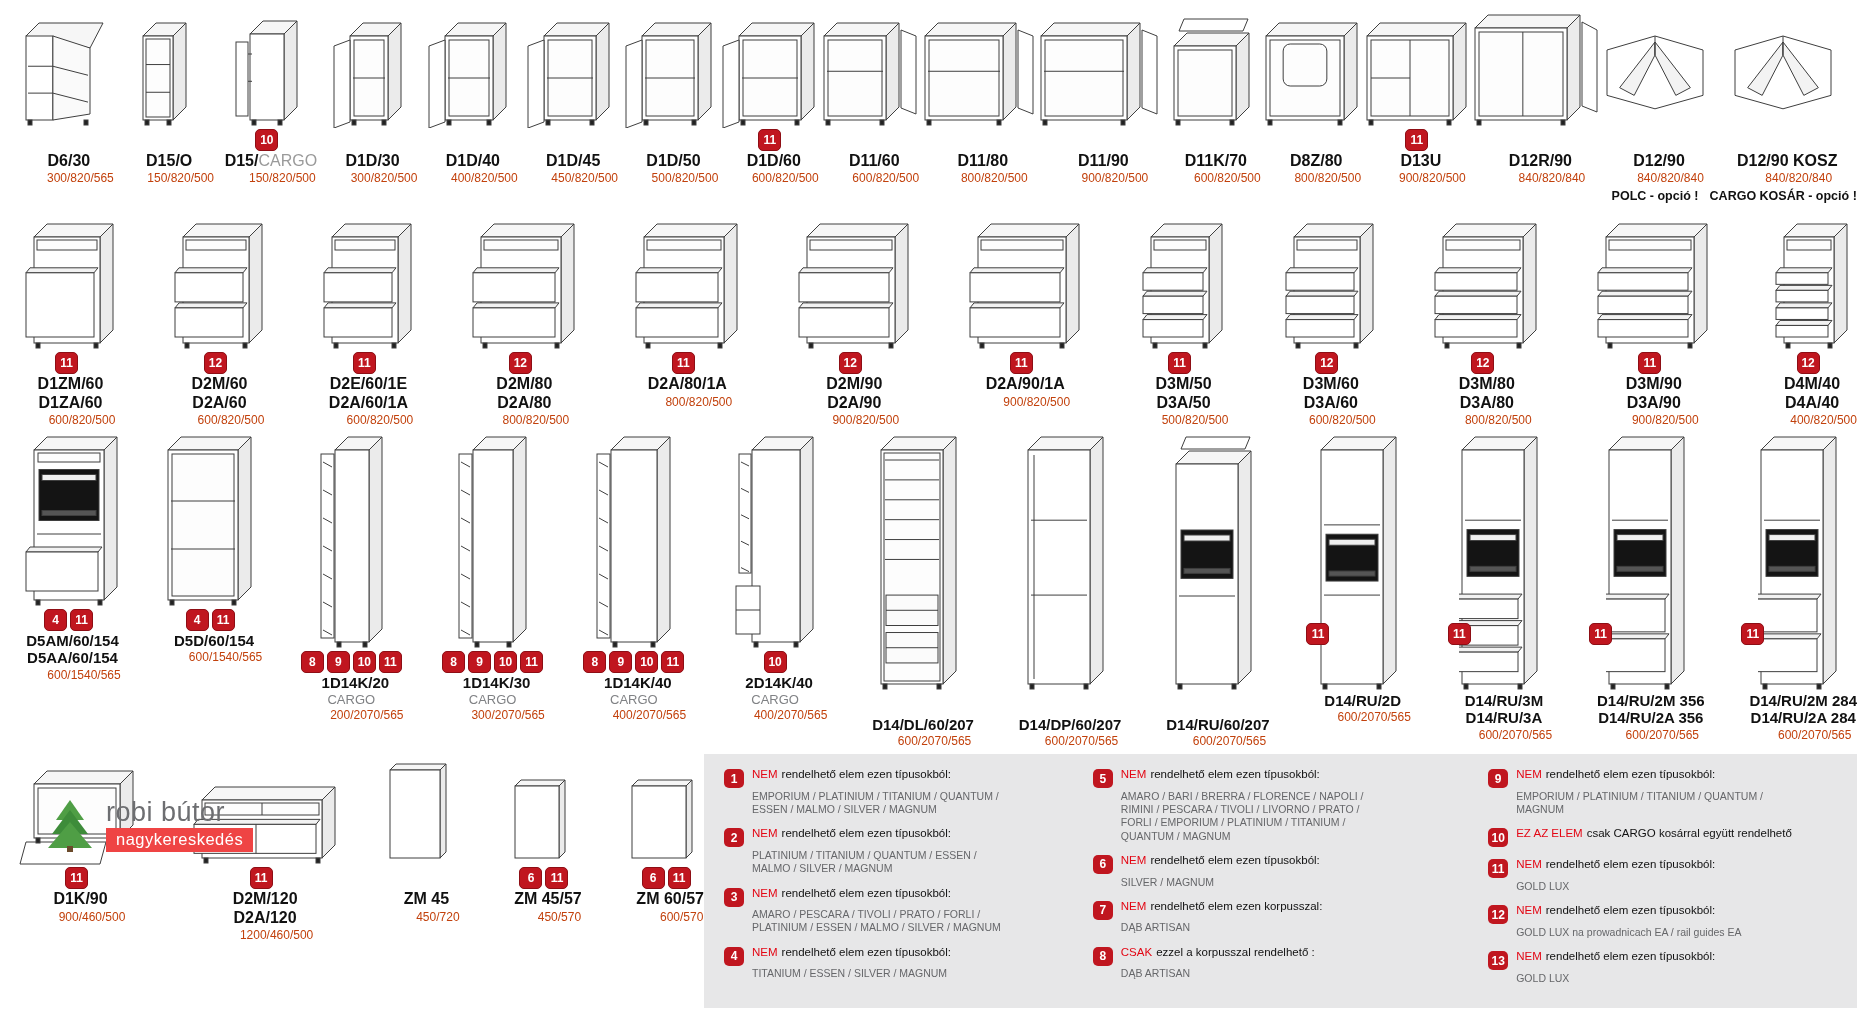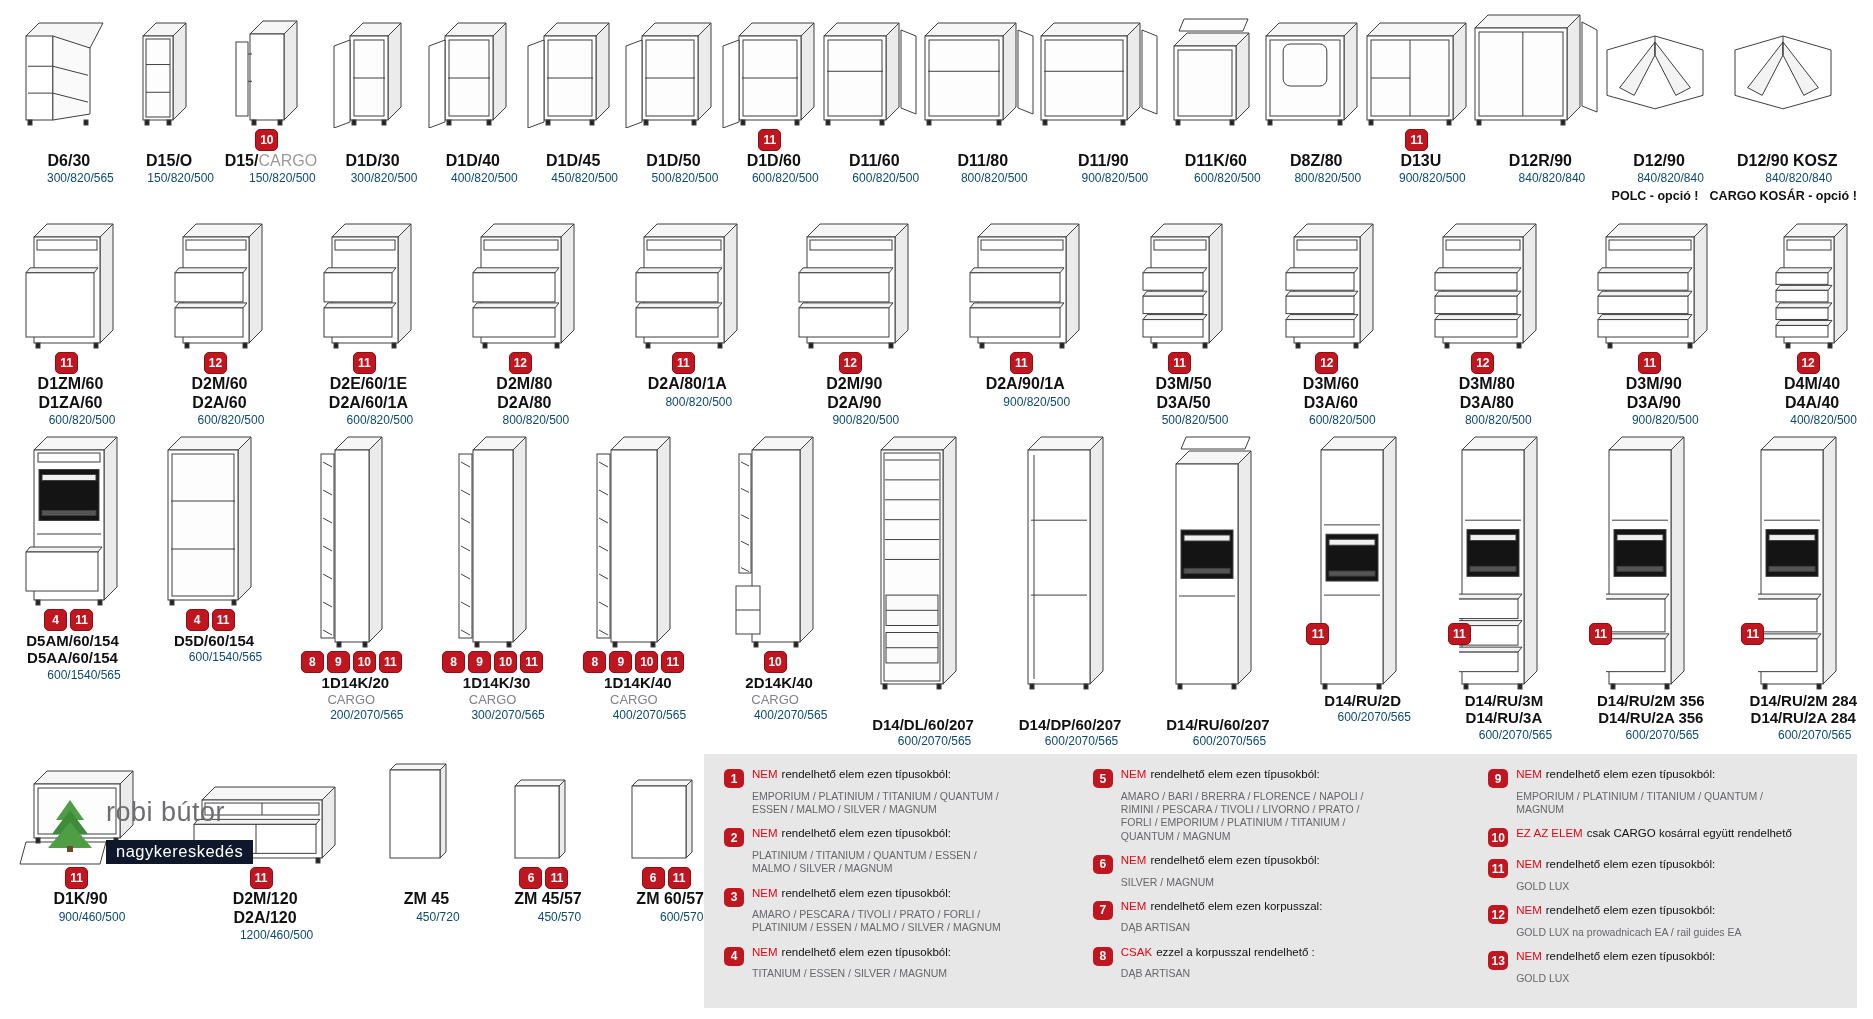--- a/index.html
+++ b/index.html
@@ -15,37 +15,37 @@
   .row2 .draw{height:138px;}
   .row4 .draw{height:112px;}
   .row3 .cell{align-items:center;}
   .badges{display:flex;gap:3px;justify-content:center;align-items:center;height:24px;white-space:nowrap;}
   .badges.ov{position:absolute;left:0px;top:188px;height:auto;}
   .badge{display:inline-flex;align-items:center;justify-content:center;width:21px;height:20px;border-radius:5px;background:#c0161f;border:1px solid #8e0e15;color:#fff;font-size:12px;font-weight:bold;}
   .model{text-align:center;font-weight:bold;font-size:16px;line-height:1.15;color:#111;padding-left:8px;}
   .row3 .model{font-size:15px;}
   .model .lite{color:#9a9a9a;font-weight:normal;}
   .sub{font-size:13px;color:#808285;margin-top:1px;}
-  .dims{font-size:12px;color:#0c4a6e;margin-top:1px;margin-left:31px;}
+  .dims{font-size:12px;color:#c2410c;margin-top:1px;margin-left:31px;}
   .note{font-size:12.5px;font-weight:bold;color:#111;margin-top:4px;white-space:nowrap;}
   .bottom{display:flex;margin-top:6px;padding:0 16px;align-items:flex-start;}
   .left-col{width:688px;flex:0 0 auto;}
   .row4{display:flex;justify-content:space-between;padding:0;}
   .legend{flex:1;background:#e7e7e8;padding:14px 20px 12px 20px;display:grid;grid-template-columns:1.02fr 1.1fr 1.05fr;column-gap:30px;align-self:stretch;min-height:208px;}
   .lcol{display:flex;flex-direction:column;}
   .litem{display:flex;margin-bottom:11px;}
   .lnum{flex:0 0 auto;display:inline-flex;align-items:center;justify-content:center;width:20px;height:19px;border-radius:5px;background:#c0161f;color:#fff;font-weight:bold;font-size:12px;margin-right:8px;margin-top:1px;}
   .ltext{flex:1;}
   .lhead{font-size:11.5px;font-weight:normal;color:#111;line-height:1.2;}
   .lhead .kw{color:#e30613;margin-right:4px;}
   .lbody{font-size:10.5px;color:#66676a;line-height:1.25;margin-top:8px;max-width:250px;}
   .logo{position:absolute;left:44px;top:792px;display:flex;align-items:flex-start;}
   .logo svg{margin-right:10px;}
   .logo-l1{font-size:27px;color:#6d6e71;letter-spacing:0.5px;line-height:1.05;}
-  .logo-l2{display:inline-block;background:#0f172a;color:#fff;font-size:16.5px;padding:2px 10px 3px 10px;margin-top:14px;letter-spacing:0.5px;}
+  .logo-l2{display:inline-block;background:#ef4444;color:#fff;font-size:16.5px;padding:2px 10px 3px 10px;margin-top:2px;letter-spacing:0.5px;}
 </style>
 </head>
 <body>
 
 <div class="page">
   <div class="row row1" id="row-0">
       <div class="cell">
         <div class="draw">
           <svg xmlns="http://www.w3.org/2000/svg" width="84" height="107">
             <polygon points="3,15 16,2 80,2 67,27" fill="#f6f6f6" stroke="#3f3f3f" stroke-width="1"></polygon>
@@ -266,21 +266,21 @@
             <polygon points="65,29 78,16 78,90 65,103" fill="#ebebeb" stroke="#3f3f3f" stroke-width="1"></polygon>
             <rect x="3" y="29" width="62" height="74" fill="#ffffff" stroke="#3f3f3f" stroke-width="1"></rect>
             <rect x="7" y="33" width="54" height="66" fill="#fdfdfd" stroke="#3f3f3f" stroke-width="1"></rect>
             <polygon points="8,14 72,14 77,2 13,2" fill="#ffffff" stroke="#3f3f3f" stroke-width="1"></polygon>
             <rect x="5" y="103" width="4" height="5" fill="#222" stroke="#3f3f3f" stroke-width="1"></rect>
             <rect x="59" y="103" width="4" height="5" fill="#222" stroke="#3f3f3f" stroke-width="1"></rect>
           </svg>
         </div>
         <div class="badges"></div>
         <div class="model">
-          <div>D11K/60</div>
+          <div>D11K/70</div>
         </div>
         <div class="dims">600/820/500</div>
       </div>
       <div class="cell">
         <div class="draw">
           <svg xmlns="http://www.w3.org/2000/svg" width="98" height="107">
             <polygon points="3,15 16,2 94,2 81,15" fill="#f6f6f6" stroke="#3f3f3f" stroke-width="1"></polygon>
             <polygon points="81,15 94,2 94,86 81,99" fill="#ebebeb" stroke="#3f3f3f" stroke-width="1"></polygon>
             <rect x="3" y="15" width="78" height="84" fill="#ffffff" stroke="#3f3f3f" stroke-width="1"></rect>
             <rect x="7" y="19" width="70" height="76" fill="#fdfdfd" stroke="#3f3f3f" stroke-width="1"></rect>

